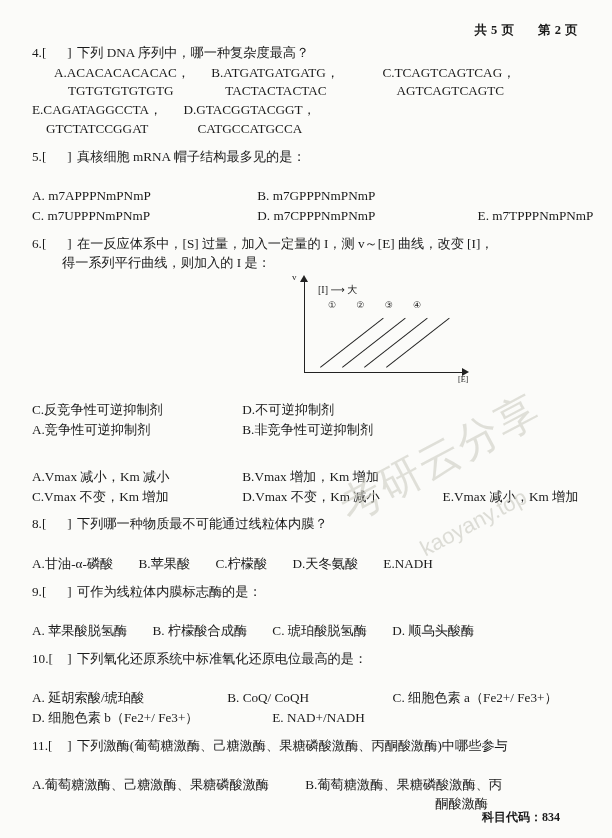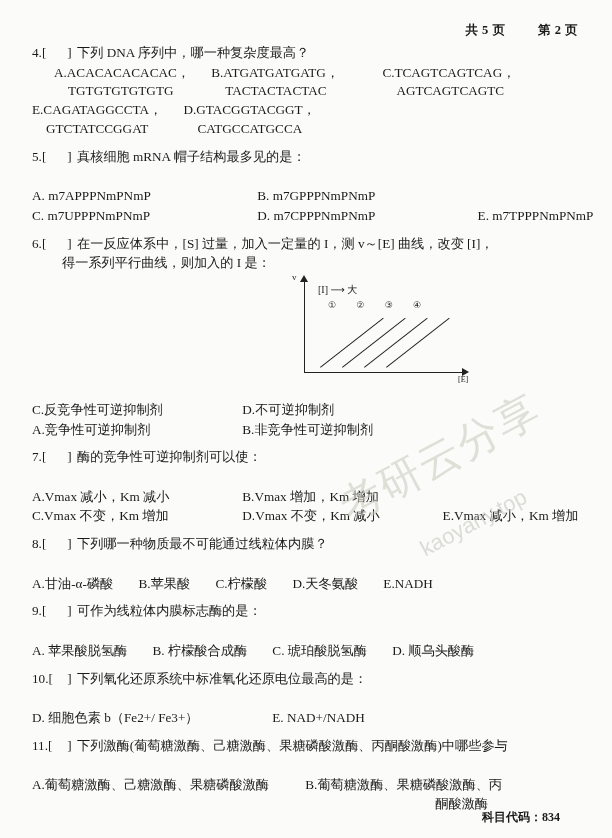--- a/index.html
+++ b/index.html
@@ -23,21 +23,21 @@
     background: #fbfbf9;
   }
   .header {
     position: absolute;
     right: 34px;
     top: 22px;
     font-size: 12.5px;
     font-weight: bold;
     letter-spacing: 0.5px;
   }
-  .header span { margin-left: 29px; }
+  .header span { margin-left: 20px; }
   .footer {
     position: absolute;
     right: 52px;
     bottom: 12px;
     font-size: 12px;
     font-weight: bold;
   }
   .content {
     position: absolute;
     left: 32px;
@@ -270,24 +270,20 @@
           <span class="opt"><span>D.</span><span>不可逆抑制剂</span></span>
         </span>
         <span class="optrow">
           <span class="opt" style="width:185px"><span>A.</span><span>竞争性可逆抑制剂</span></span>
           <span class="opt"><span>B.</span><span>非竞争性可逆抑制剂</span></span>
         </span>
       </span>
     </div>
 
     <div class="q">
-      <span class="qhead">
-        <span class="qnum">7.[</span><span class="qbracket">    ]</span>
-        <span class="stem">酶的竞争性可逆抑制剂可以使：</span>
-      </span>
       <span class="opts">
         <span class="optrow">
           <span class="opt" style="width:185px"><span>A.</span><span>Vmax 减小，Km 减小</span></span>
           <span class="opt"><span>B.</span><span>Vmax 增加，Km 增加</span></span>
         </span>
         <span class="optrow">
           <span class="opt" style="width:185px"><span>C.</span><span>Vmax 不变，Km 增加</span></span>
           <span class="opt" style="width:175px"><span>D.</span><span>Vmax 不变，Km 减小</span></span>
           <span class="opt"><span>E.</span><span>Vmax 减小，Km 增加</span></span>
         </span>
@@ -324,20 +320,25 @@
         </span>
       </span>
     </div>
 
     <div class="q">
       <span class="qhead">
         <span class="qnum">10.[</span><span class="qbracket">    ]</span>
         <span class="stem">下列氧化还原系统中标准氧化还原电位最高的是：</span>
       </span>
       <span class="opts">
+        <span class="optrow">
+          <span class="opt" style="width:170px"><span>A.</span> <span>延胡索酸/琥珀酸</span></span>
+          <span class="opt" style="width:140px"><span>B.</span> <span>CoQ/ CoQH</span></span>
+          <span class="opt"><span>C.</span> <span>细胞色素 a（Fe2+/ Fe3+）</span></span>
+        </span>
         <span class="optrow">
           <span class="opt" style="width:215px"><span>D.</span> <span>细胞色素 b（Fe2+/ Fe3+）</span></span>
           <span class="opt"><span>E.</span> <span>NAD+/NADH</span></span>
         </span>
       </span>
     </div>
 
     <div class="q">
       <span class="qhead">
         <span class="qnum">11.[</span><span class="qbracket">    ]</span>

